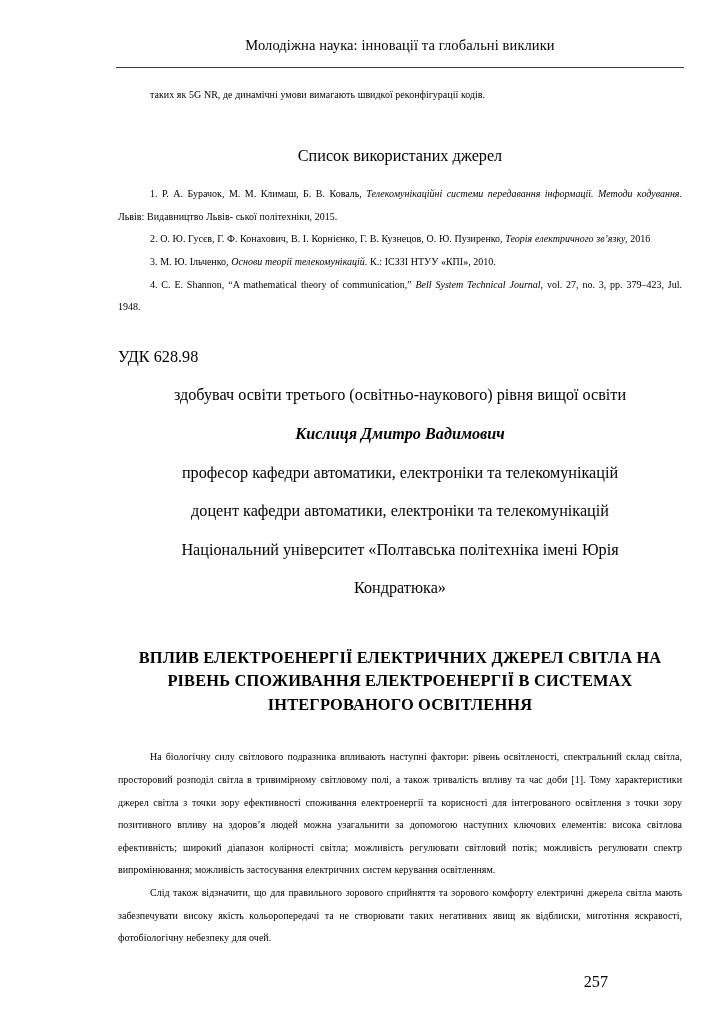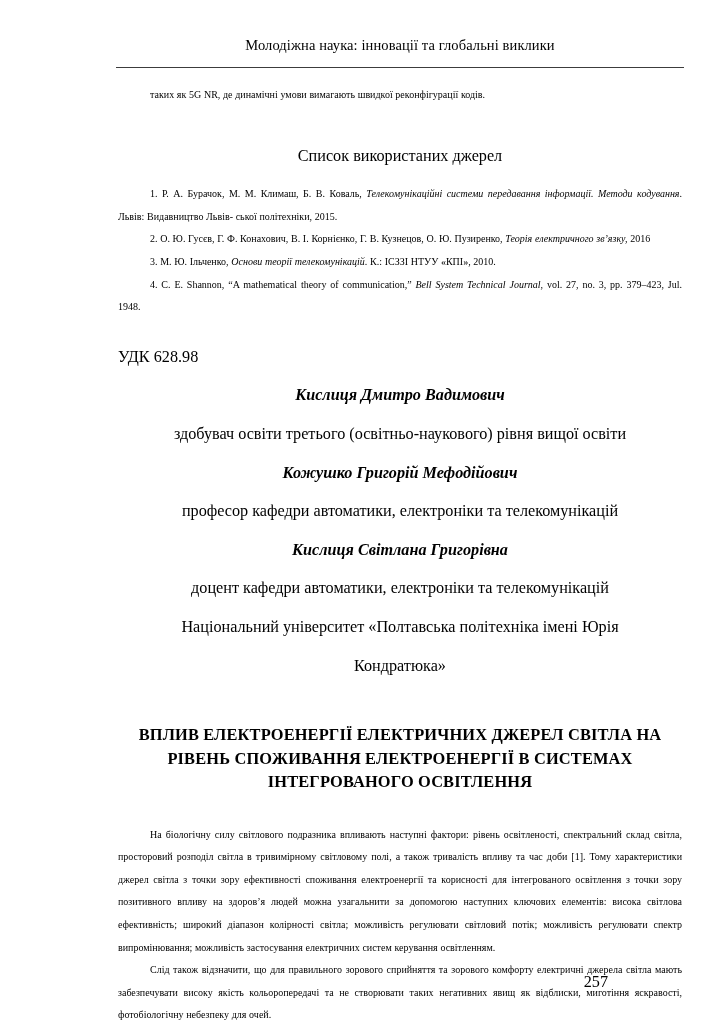--- a/index.html
+++ b/index.html
@@ -122,27 +122,25 @@
     <p class="just indent"><span>2.</span><span> О. Ю. Гусєв, Г. Ф. Конахович, В. І. Корнієнко, Г. В. Кузнецов, О. Ю. Пузиренко, </span><i>Теорія електричного зв’язку,</i><span> 2016</span></p>
 
     <p class="just indent"><span>3.</span><span> М. Ю. Ільченко, </span><i>Основи теорії телекомунікацій</i><span>. К.: ІСЗЗІ НТУУ «КПІ», 2010.</span></p>
 
     <p class="just indent"><span>4.</span><span> C. E. Shannon, “A mathematical theory of communication,” </span><i>Bell System Technical Journal</i><span>, vol. 27, no. 3, pp. 379–423, Jul. 1948.</span></p>
 
     <div class="gap-l"></div>
 
     <div class="udk">УДК 628.98</div>
 
+    <p class="center">здобувач освіти третього (освітньо-наукового) рівня вищої освіти</p>
     <p class="center"><span class="bi">Кислиця Дмитро Вадимович</span></p>
-    <p class="center">здобувач освіти третього (освітньо-наукового) рівня вищої освіти</p>
 
-    <p class="center"><span class="bi">Кожушко Григорій Мефодійович</span></p>
     <p class="center">професор кафедри автоматики, електроніки та телекомунікацій</p>
 
-    <p class="center"><span class="bi">Кислиця Світлана Григорівна</span></p>
     <p class="center">доцент кафедри автоматики, електроніки та телекомунікацій</p>
 
     <p class="center">Національний університет «Полтавська політехніка імені Юрія</p>
     <p class="center">Кондратюка»</p>
 
     <div class="gap-xl"></div>
 
     <p class="art-title">ВПЛИВ ЕЛЕКТРОЕНЕРГІЇ ЕЛЕКТРИЧНИХ ДЖЕРЕЛ СВІТЛА НА</p>
     <p class="art-title">РІВЕНЬ СПОЖИВАННЯ ЕЛЕКТРОЕНЕРГІЇ В СИСТЕМАХ</p>
     <p class="art-title">ІНТЕГРОВАНОГО ОСВІТЛЕННЯ</p>

